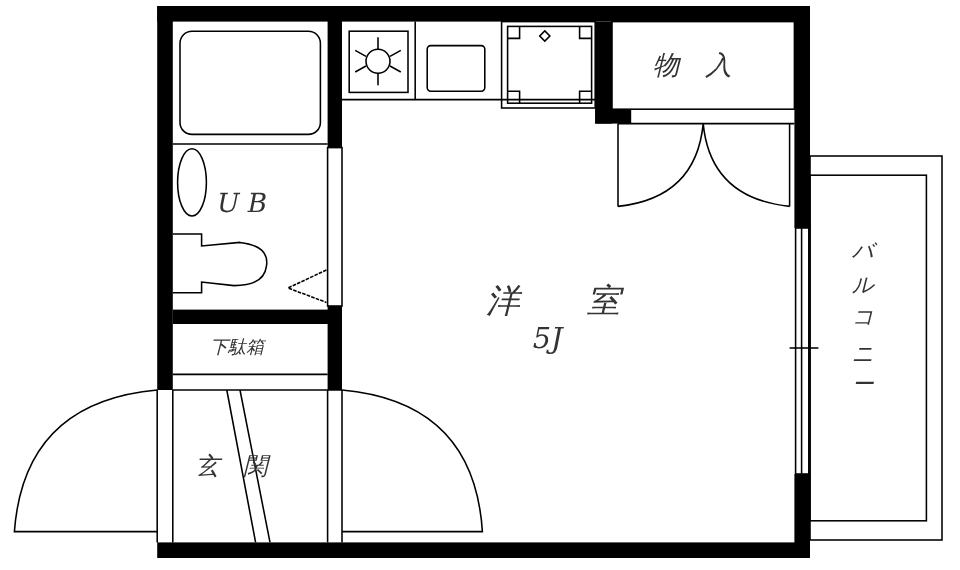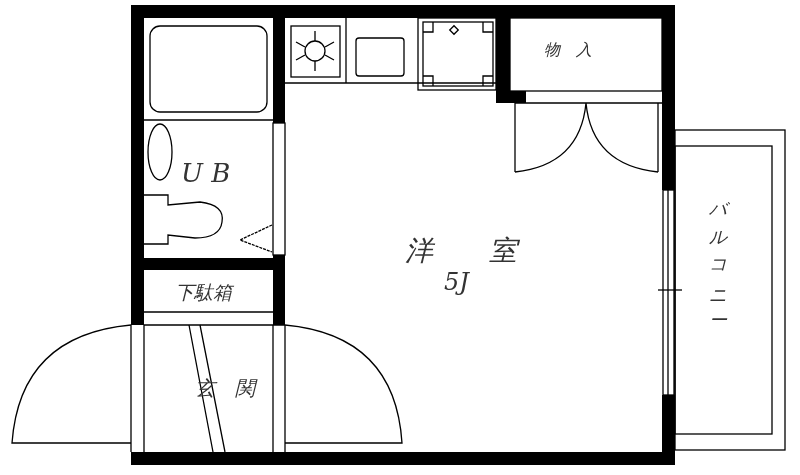--- a/index.html
+++ b/index.html
@@ -65,19 +65,19 @@
     <line x1="131" y1="325" x2="131" y2="452"></line>
     <line x1="144" y1="325" x2="144" y2="452"></line>
     <line x1="273" y1="325" x2="273" y2="452"></line>
     <line x1="285" y1="325" x2="285" y2="452"></line>
     <path d="M189 325 L213 452 M200 325 L225 452"></path>
     <path d="M131 325 Q20 335 12 443 L131 443"></path>
     <path d="M285 325 Q395 335 402 443 L285 443"></path>
   </g>
 </svg>
 
-<div class="lbl" style="left:181px;top:158px;font-size:26px;">U  B</div>
+<div class="lbl" style="left:181px;top:158px;font-size:22px;">U  B</div>
 <div class="lbl" style="left:405px;top:232px;font-size:28px;">洋　　室</div>
 <div class="lbl" style="left:444px;top:268px;font-size:24px;">5J</div>
-<div class="lbl" style="left:544px;top:40px;font-size:16px;text-align:center;">物　入</div>
-<div class="lbl" style="left:175px;top:280px;font-size:19px;">下駄箱</div>
-<div class="lbl" style="left:163px;top:375px;font-size:20px;margin-left:32px;">玄　関</div>
+<div class="lbl" style="left:544px;top:40px;font-size:22px;text-align:center;">物　入</div>
+<div class="lbl" style="left:175px;top:280px;font-size:15px;">下駄箱</div>
+<div class="lbl" style="left:163px;top:375px;font-size:20px;">玄　関</div>
 <div class="lbl v" style="left:706px;top:188px;font-size:18px;">バルコニー</div>
 
 </body></html>

